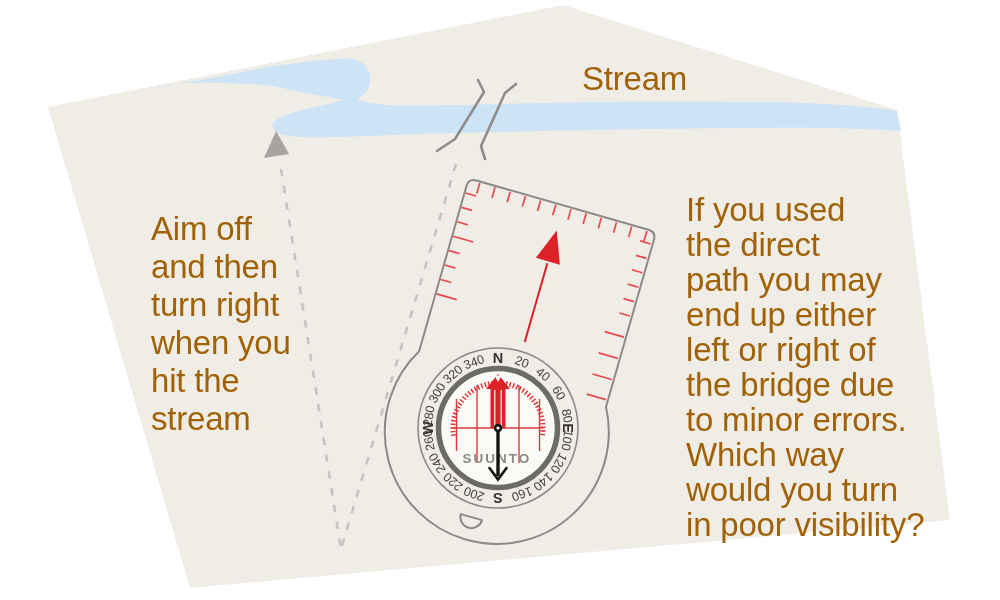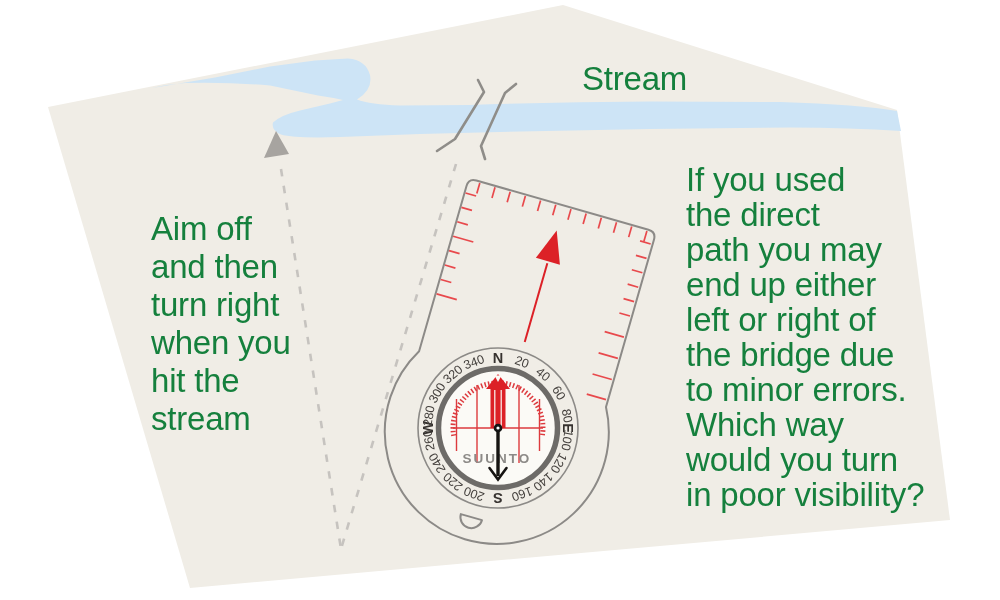--- a/index.html
+++ b/index.html
@@ -3,25 +3,25 @@
 <meta charset="utf-8">
 <style>
   html,body{margin:0;padding:0;background:#ffffff;}
   .stage{
     position:relative;width:1000px;height:600px;overflow:hidden;
     background:#ffffff;
     font-family:"Liberation Sans","DejaVu Sans",sans-serif;
   }
   .stage svg{position:absolute;left:0;top:0;}
   .cap{
-    position:absolute;white-space:pre-line;color:#15803d;
+    position:absolute;white-space:pre-line;color:#a16207;
     font-size:33px;line-height:38px;letter-spacing:-0.2px;
   }
   #cap-direct{line-height:36px;}
-  #cap-question{line-height:35px;}
+  #cap-question{line-height:35px;margin-top:30px;}
   #cap-stream{line-height:36px;}
   .plate{fill:none;stroke:#8c8a87;stroke-width:2;stroke-linejoin:round;}
   .bridge{fill:none;stroke:#8f8d89;stroke-width:2.6;stroke-linecap:round;stroke-linejoin:round;}
   .dash{fill:none;stroke:#c6c3bf;stroke-width:2.6;stroke-dasharray:7.5 9.5;stroke-linecap:butt;}
   .tickred line{stroke:#e8494c;stroke-width:1.7;}
   .redline{stroke:#dd3a3e;stroke-width:1.4;}
   .redline2{stroke:#dc2127;stroke-width:2;}
   .redfill{fill:#dc2127;}
   .dotarc{fill:none;stroke:#dd3a3e;stroke-width:5;stroke-dasharray:1.5 2.1;}
   .ring{fill:none;stroke:#6d6b68;stroke-width:5.5;}

